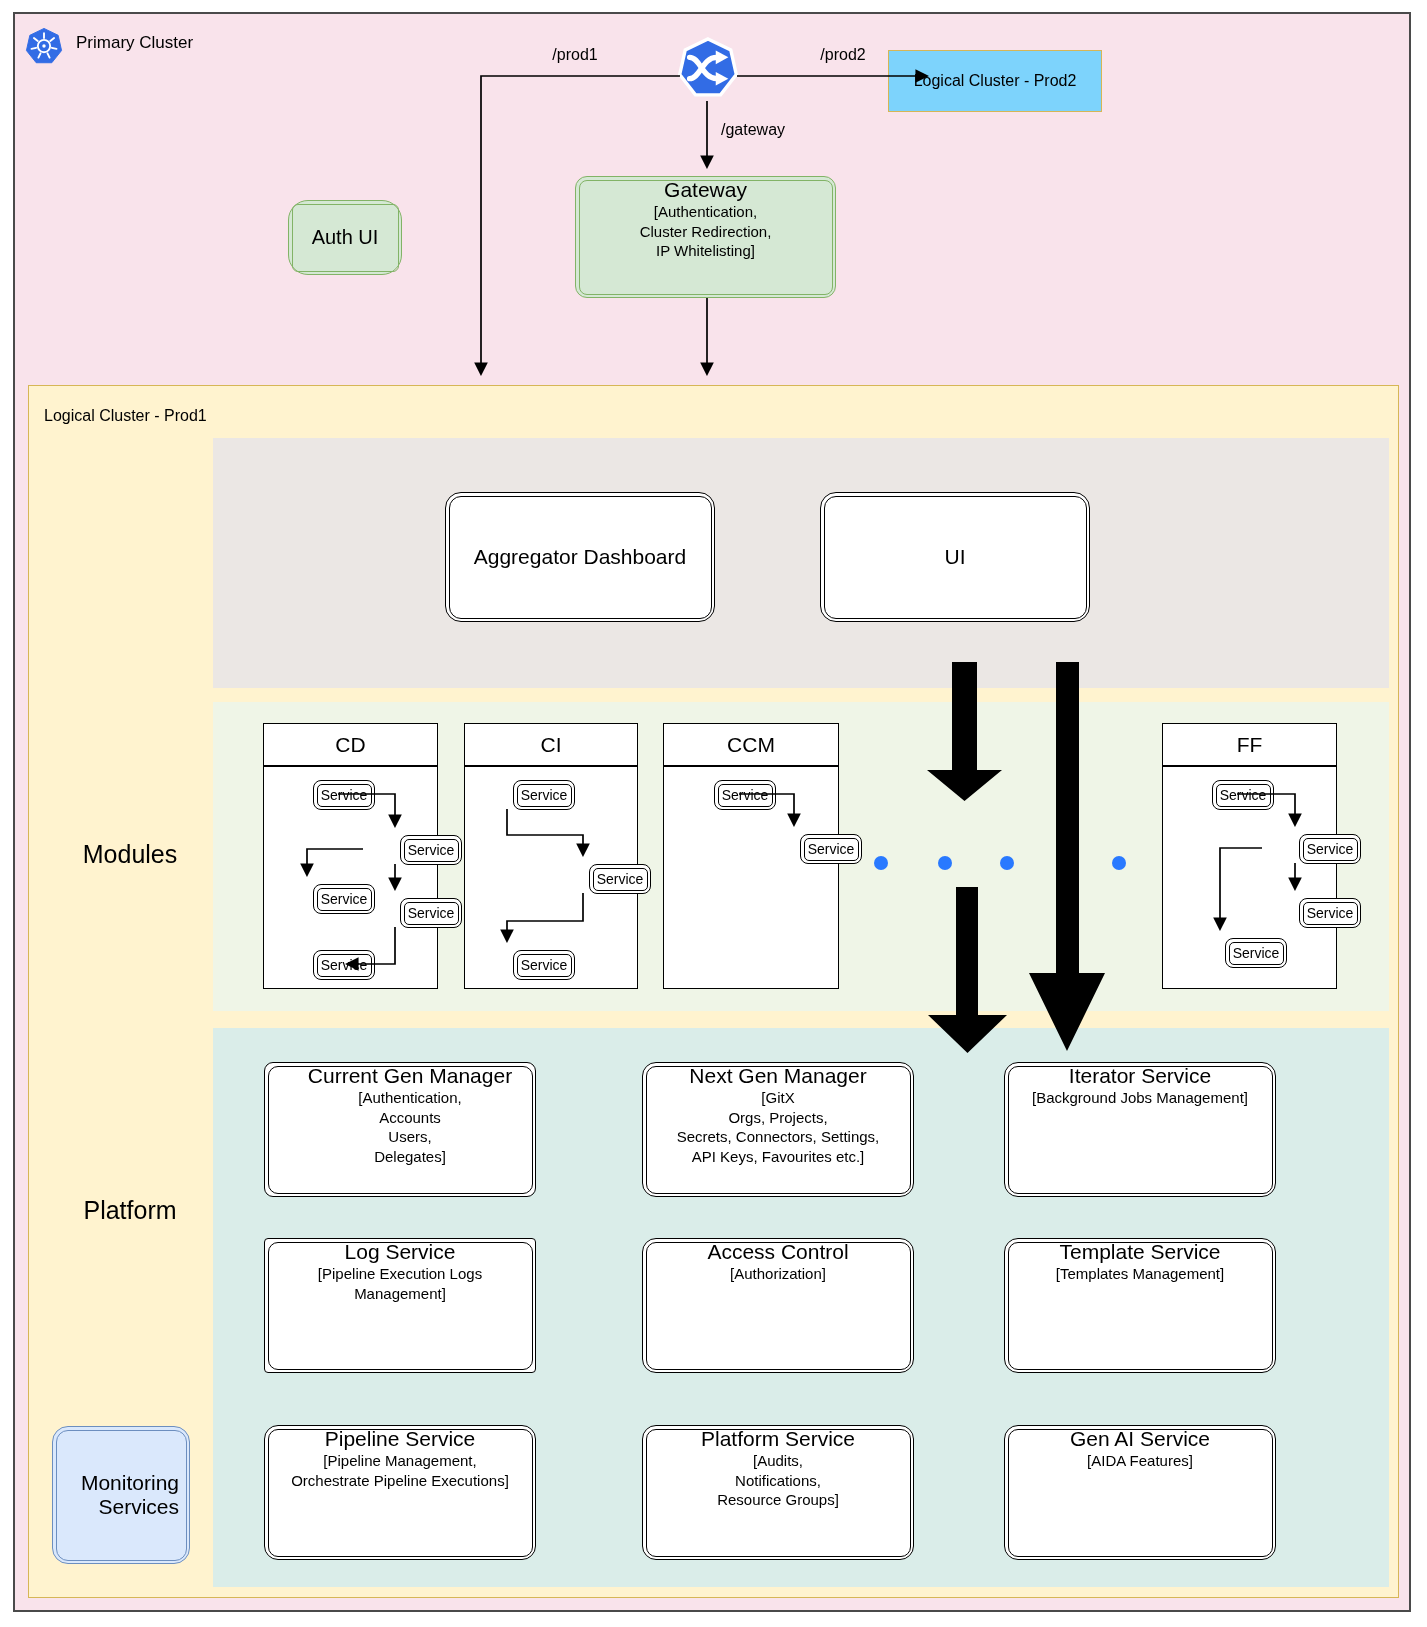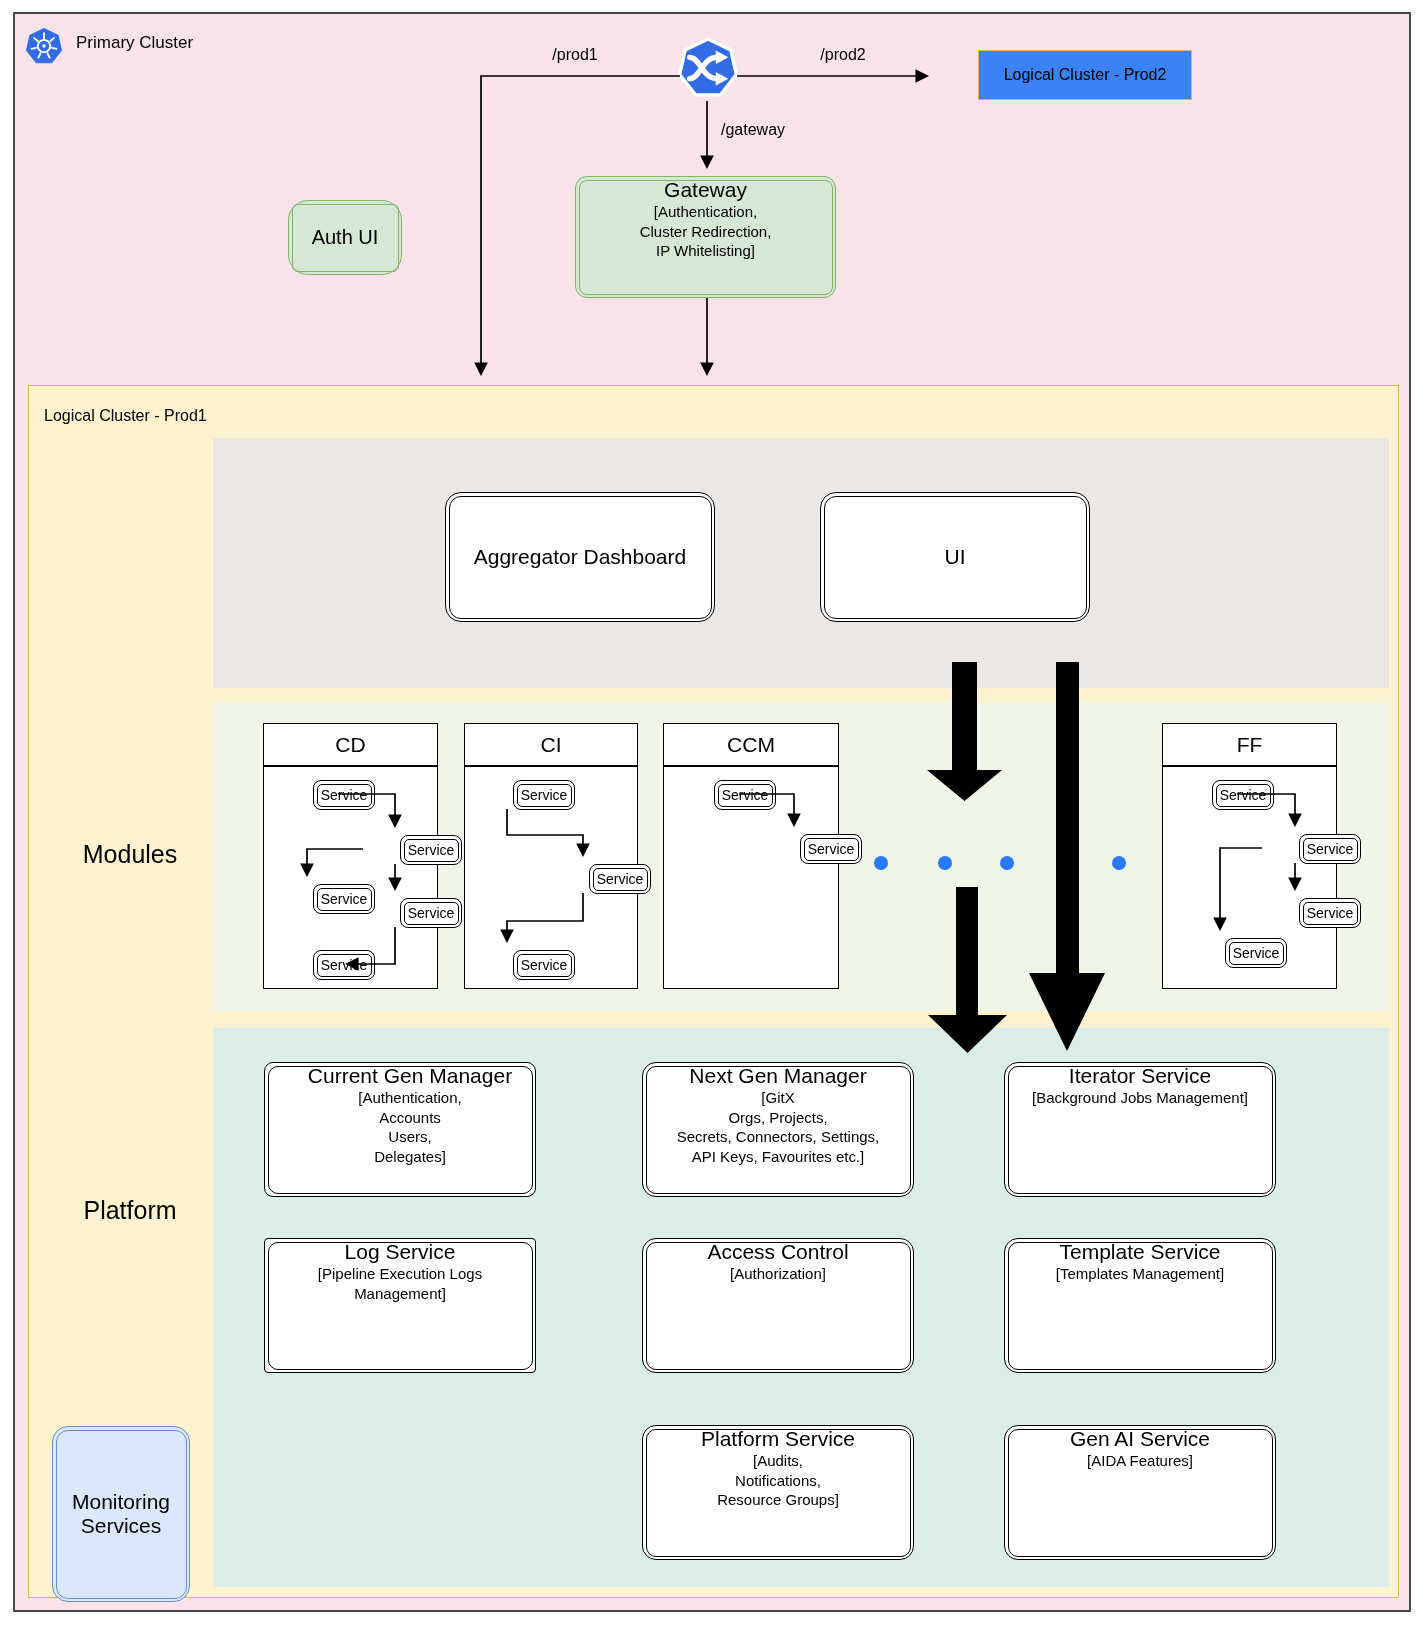--- a/index.html
+++ b/index.html
@@ -66,21 +66,21 @@
       <path d="M13 44 C 24 44, 26 22, 41 22"></path>
     </g>
     <polygon points="40,15 53,22 40,29" fill="#fff"></polygon>
     <polygon points="40,37 53,44 40,51" fill="#fff"></polygon>
   </svg>
 
   <div class="abs lbl-16 center" style="left:520px;top:46px;width:110px;">/prod1</div>
   <div class="abs lbl-16 center" style="left:788px;top:46px;width:110px;">/prod2</div>
   <div class="abs lbl-16" style="left:721px;top:121px;">/gateway</div>
 
-  <div class="abs yellowbox center lbl-16" style="left:978px;top:50px;width:214px;height:50px;background:#3b82f6;">Logical Cluster - Prod2</div>
+  <div class="abs yellowbox center lbl-16" style="left:888px;top:50px;width:214px;height:62px;background:#7dd3fc;">Logical Cluster - Prod2</div>
 
   <div class="dbl node-green center" style="left:288px;top:200px;width:114px;height:75px;border-radius:20px;--ir:6px;font-size:20px;">Auth UI</div>
 
   <div class="dbl node-green col" style="left:575px;top:176px;width:261px;height:122px;border-radius:12px;--ir:8px;">
     <div class="t-21">Gateway</div>
     <div class="t-15">[Authentication,</div>
     <div class="t-15">Cluster Redirection,</div>
     <div class="t-15">IP Whitelisting]</div>
   </div>
 
@@ -154,32 +154,37 @@
   </div>
   <div class="dbl node-white col" style="left:642px;top:1238px;width:272px;height:135px;border-radius:14px;--ir:10px;">
     <div class="t-21">Access Control</div>
     <div class="t-15">[Authorization]</div>
   </div>
   <div class="dbl node-white col" style="left:1004px;top:1238px;width:272px;height:135px;border-radius:14px;--ir:10px;">
     <div class="t-21">Template Service</div>
     <div class="t-15">[Templates Management]</div>
   </div>
 
+  <div class="dbl node-white col" style="left:264px;top:1425px;width:272px;height:135px;border-radius:14px;--ir:10px;">
+    <div class="t-21">Pipeline Service</div>
+    <div class="t-15">[Pipeline Management,</div>
+    <div class="t-15">Orchestrate Pipeline Executions]</div>
+  </div>
   <div class="dbl node-white col" style="left:642px;top:1425px;width:272px;height:135px;border-radius:14px;--ir:10px;">
     <div class="t-21">Platform Service</div>
     <div class="t-15">[Audits,</div>
     <div class="t-15">Notifications,</div>
     <div class="t-15">Resource Groups]</div>
   </div>
   <div class="dbl node-white col" style="left:1004px;top:1425px;width:272px;height:135px;border-radius:14px;--ir:10px;">
     <div class="t-21">Gen AI Service</div>
     <div class="t-15">[AIDA Features]</div>
   </div>
 
-  <div class="dbl node-blue center" style="left:52px;top:1426px;width:138px;height:176px;border-radius:16px;--ir:12px;font-size:21px;padding:16px 10px;">Monitoring Services</div>
+  <div class="dbl node-blue center" style="left:52px;top:1426px;width:138px;height:138px;border-radius:16px;--ir:12px;font-size:21px;padding:16px 10px;text-align:right;">Monitoring Services</div>
 
   <svg class="overlay" width="1427" height="1627" viewBox="0 0 1427 1627">
     <defs>
       <marker id="ah" viewBox="0 0 10 10" refX="8.5" refY="5" markerWidth="8" markerHeight="8" orient="auto">
         <path d="M0 0 L10 5 L0 10 Z" fill="#000"></path>
       </marker>
     </defs>
     <g fill="none" stroke="#000" stroke-width="1.7" marker-end="url(#ah)">
       <path d="M680 76 H481 V374"></path>
       <path d="M737 76 H927"></path>

